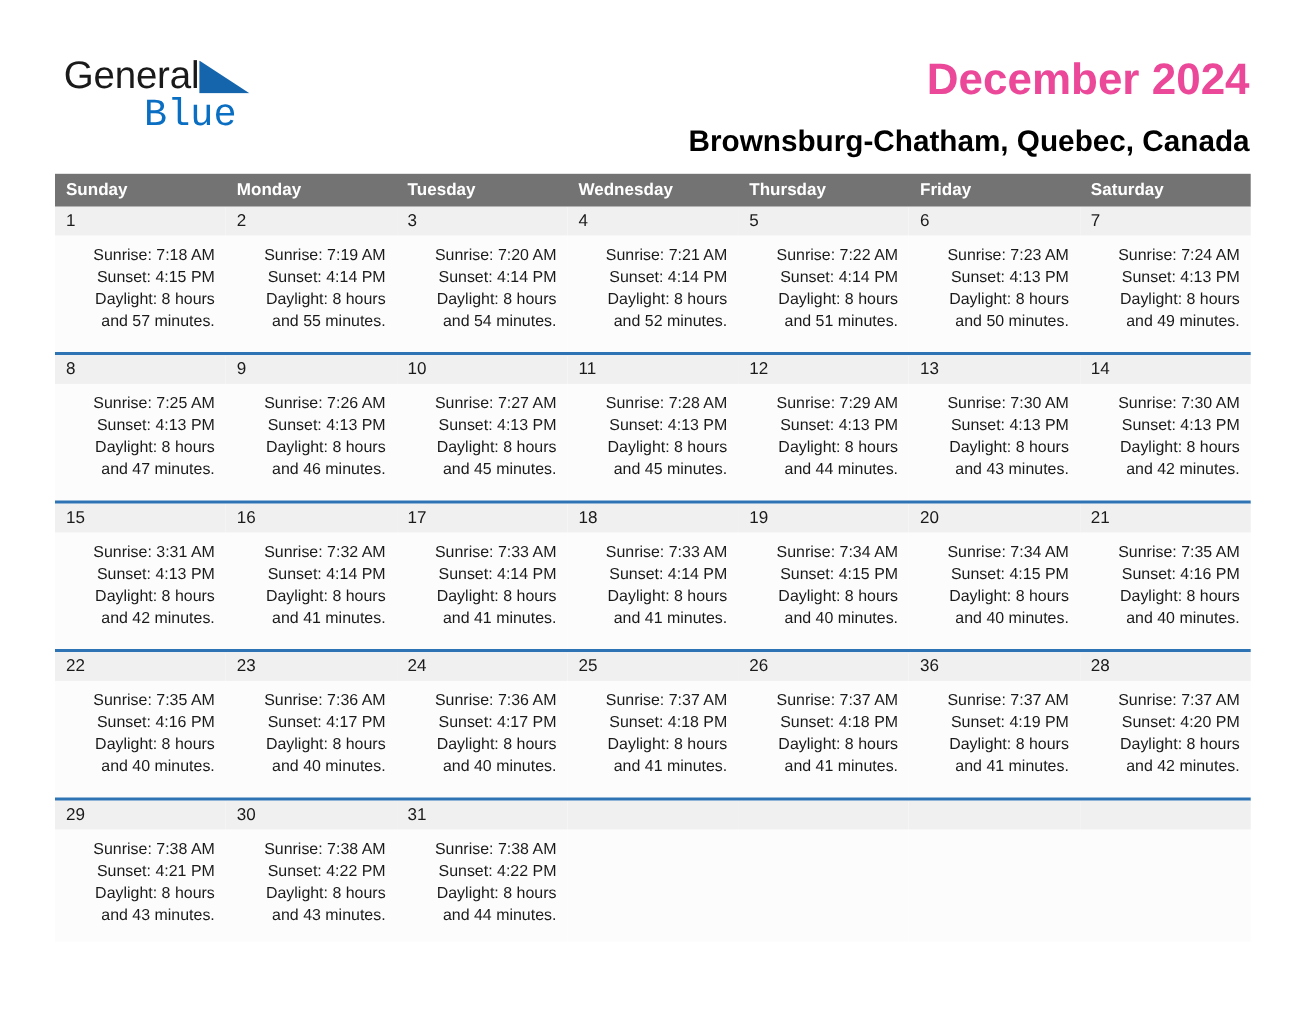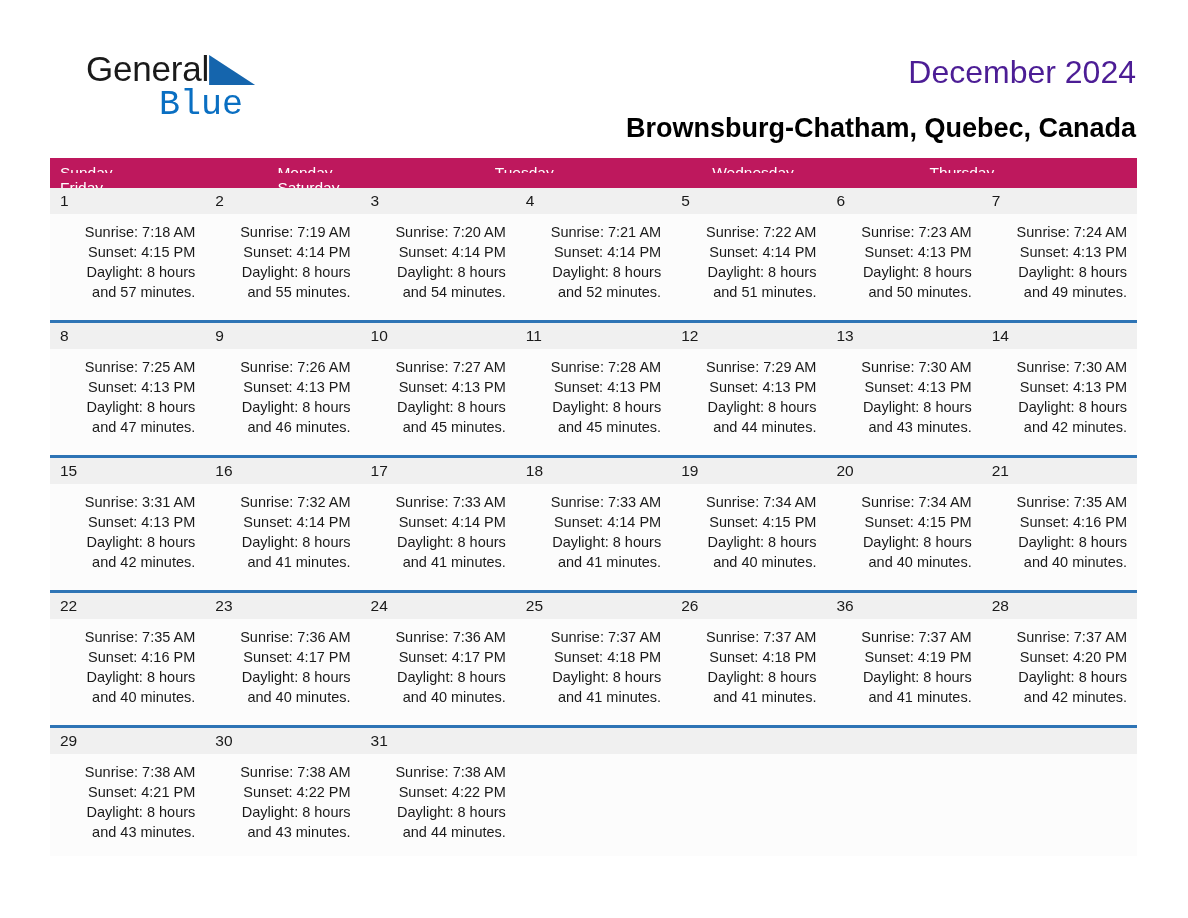--- a/index.html
+++ b/index.html
@@ -29,21 +29,20 @@
     width: 1188px;
     height: 150px;
   }
 
   .brand {
     position: absolute;
     left: 58px;
     top: 50px;
     width: 300px;
     height: 80px;
-    margin-left: 28px;
   }
   .brand-row1 {
     position: absolute;
     left: 0;
     top: 0;
     height: 40px;
     display: flex;
     align-items: flex-start;
   }
   .brand-general {
@@ -70,24 +69,24 @@
     line-height: 38px;
     color: #0a6fc2;
     font-weight: 400;
     font-family: Liberation Mono, monospace;
   }
 
   .title {
     position: absolute;
     right: 52px;
     top: 48px;
-    font-size: 32px;
+    font-size: 40px;
     line-height: 48px;
-    color: #4c1d95;
-    font-weight: 400;
+    color: #ec4899;
+    font-weight: 700;
     text-align: right;
     white-space: nowrap;
   }
   .subtitle {
     position: absolute;
     right: 52px;
     top: 114px;
     font-size: 27px;
     line-height: 28px;
     color: #000000;
@@ -99,23 +98,24 @@
   
   .calendar {
     position: absolute;
     left: 50px;
     top: 158px;
     width: 1087px;
   }
 
   .cal-head {
     display: grid;
-    grid-template-columns: repeat(5, 1fr);
-    background: #be185d;
+    grid-template-columns: repeat(7, 1fr);
+    background: #737373;
     height: 30px;
+    font-weight: bold;
   }
   .cal-head .dow {
     color: #ffffff;
     font-size: 15.5px;
     line-height: 30px;
     padding-left: 10px;
     white-space: nowrap;
     overflow: hidden;
   }
 

